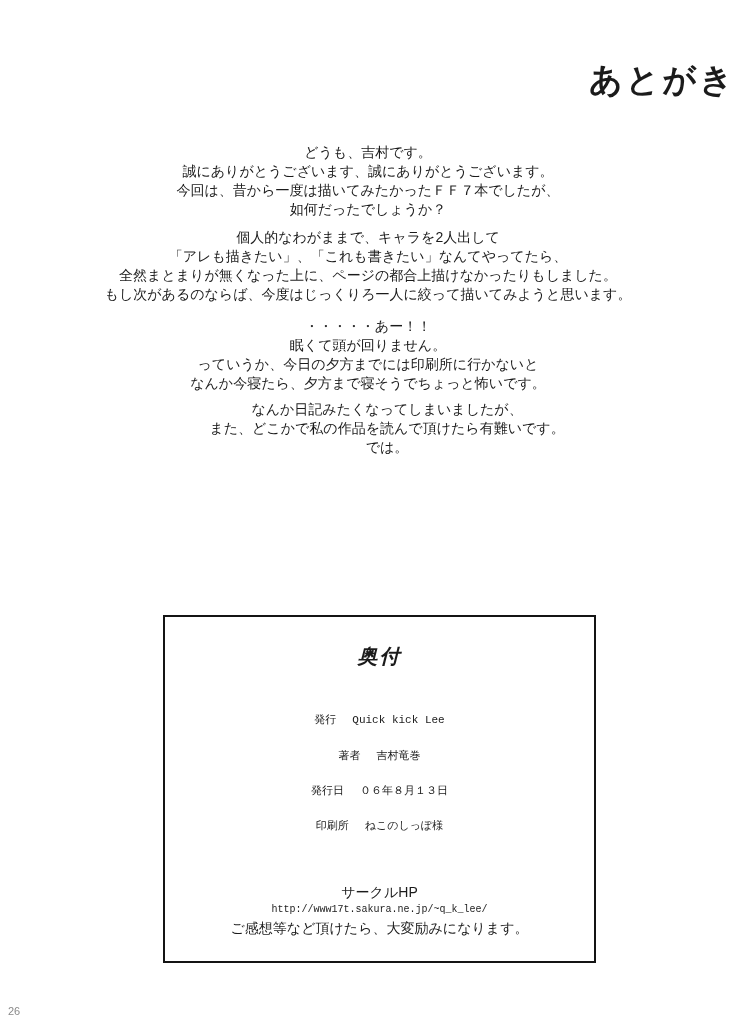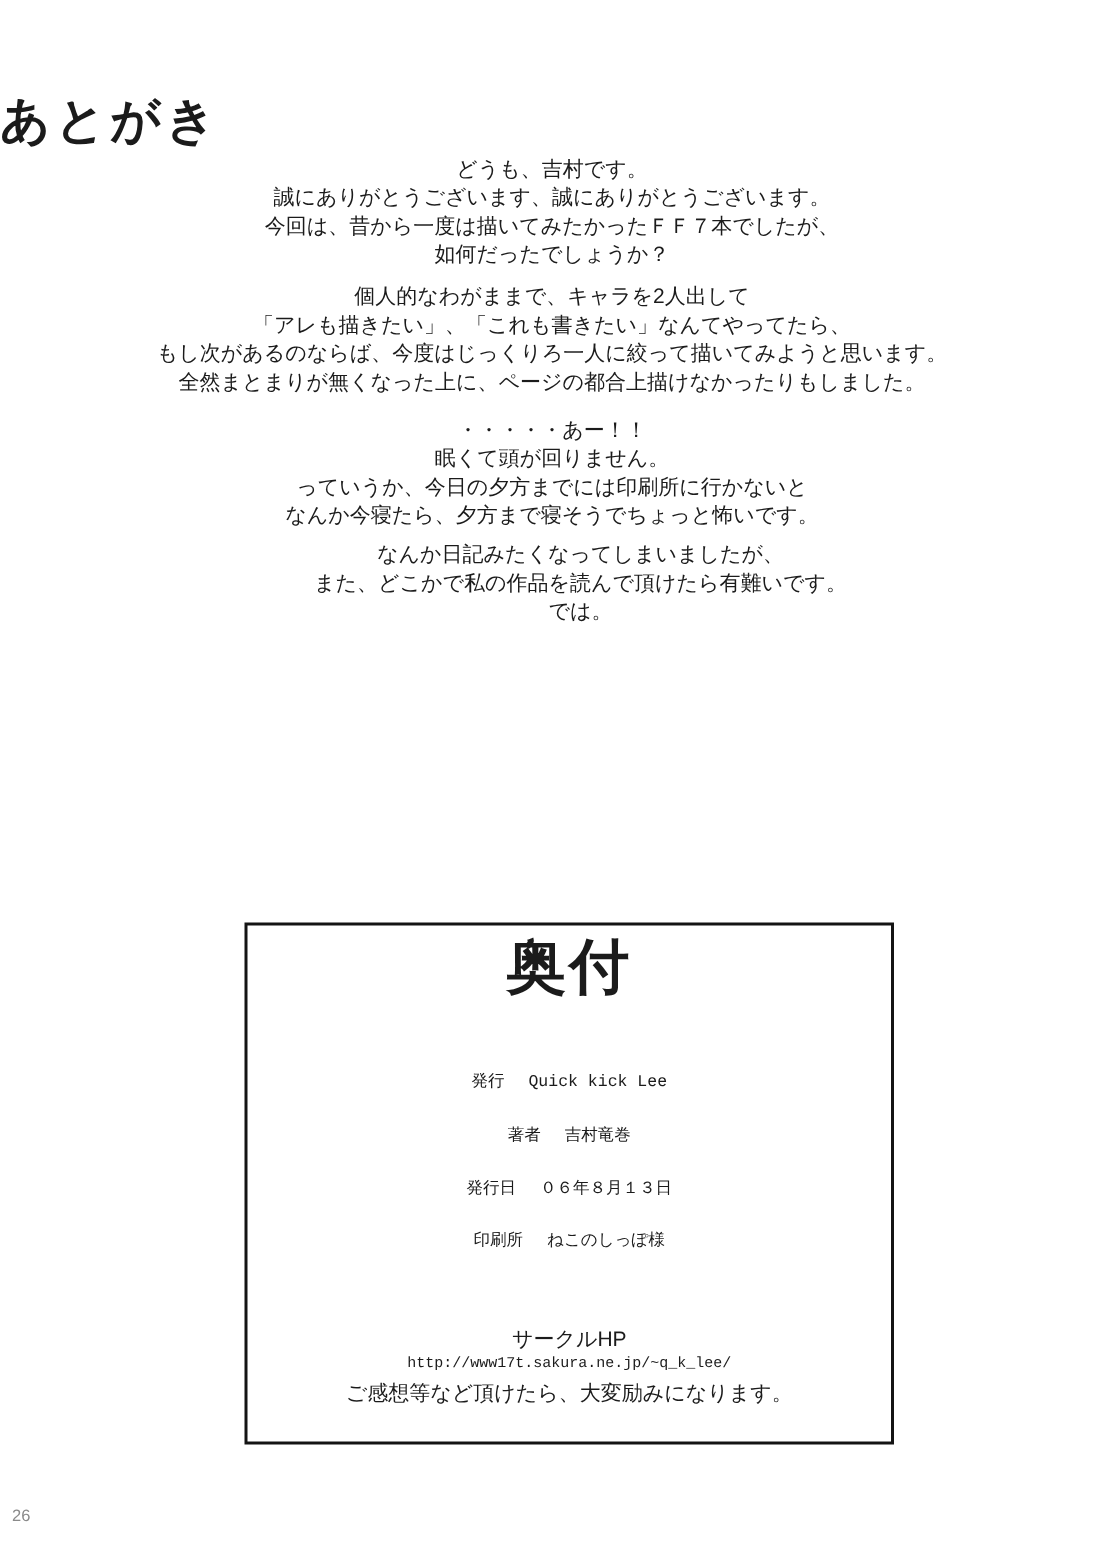--- a/index.html
+++ b/index.html
@@ -6,47 +6,49 @@
   html,body { background:#ffffff; }
   body {
     width:736px; height:1035px;
     position:relative; overflow:hidden;
     font-family:"Liberation Sans", sans-serif;
     color:#1b1b1b;
     -webkit-font-smoothing:antialiased;
   }
   .afterword-title {
     padding-top:58px;
-    text-align:left;
+    text-align:right;
     font-size:33px;
     font-weight:bold;
     letter-spacing:3px;
   }
   .para {
     text-align:center;
     font-size:14px;
     line-height:19px;
     font-weight:500;
   }
   .para div { white-space:nowrap; }
-  .p1 { }
+  .p1 { margin-top:40px; }
   .p2 { margin-top:9px; }
   .p3 { margin-top:13px; }
   .p4 { margin-top:7px;margin-left:38px; }
   .colophon {
     position:absolute;
     left:163px; top:615px;
     width:433px; height:348px;
     border:2px solid #141414;
     text-align:center;
   }
   .colophon-title {
-    font-size:40px;
+    margin-top:26px;
+    font-size:20px;
     font-weight:bold;
     letter-spacing:2px;
+    font-style:italic;
   }
   .colophon-rows { margin-top:40px; }
   .colophon-row {
     font-size:11px;
     line-height:19px;
     margin-bottom:16px;
     white-space:nowrap;
   }
   .colophon-label { margin-right:16px; }
   .mono { font-family:"Liberation Mono","DejaVu Sans Mono",monospace; }
@@ -74,22 +76,22 @@
   <div class="para p1">
     <div>どうも、吉村です。</div>
     <div>誠にありがとうございます、誠にありがとうございます。</div>
     <div>今回は、昔から一度は描いてみたかったＦＦ７本でしたが、</div>
     <div>如何だったでしょうか？</div>
   </div>
 
   <div class="para p2">
     <div>個人的なわがままで、キャラを2人出して</div>
     <div>「アレも描きたい」、「これも書きたい」なんてやってたら、</div>
+    <div>全然まとまりが無くなった上に、ページの都合上描けなかったりもしました。</div>
     <div>もし次があるのならば、今度はじっくりろ一人に絞って描いてみようと思います。</div>
-    <div>全然まとまりが無くなった上に、ページの都合上描けなかったりもしました。</div>
   </div>
 
   <div class="para p3">
     <div>・・・・・あー！！</div>
     <div>眠くて頭が回りません。</div>
     <div>っていうか、今日の夕方までには印刷所に行かないと</div>
     <div>なんか今寝たら、夕方まで寝そうでちょっと怖いです。</div>
   </div>
 
   <div class="para p4">

